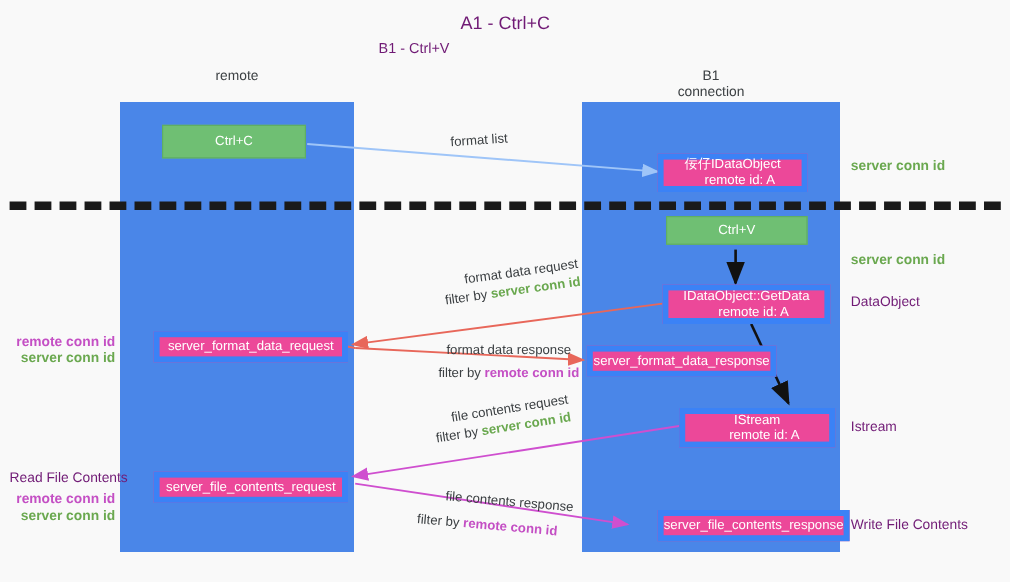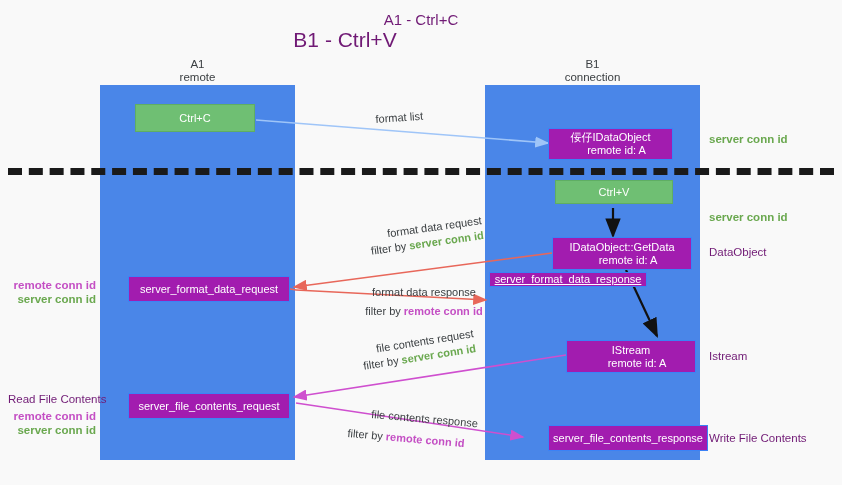--- a/index.html
+++ b/index.html
@@ -15,21 +15,21 @@
   .abs{position:absolute;}
 
   
   .lane{position:absolute;background:#4a86e8;}
   .lane-head{position:absolute;text-align:center;font-size:11.5px;line-height:13px;color:#3c4043;}
 
   
   .box{position:absolute;box-sizing:border-box;display:flex;flex-direction:column;
        align-items:center;justify-content:center;text-align:right;
        font-size:11px;line-height:13px;color:#ffffff;}
-  .box.orange{background:#a21caf;border:1px solid #3b82f6;}
+  .box.orange{background:#ec4899;border:5px solid #3b82f6;}
   .box.green{background:#6fbf73;border:1px solid #5fae63;}
   .box .l2{font-size:11px;margin-left:12px;}
 
   
   .lbl{position:absolute;font-size:11.5px;line-height:14px;color:#701a75;white-space:nowrap;}
   .lbl.green{color:#6aa84f;font-weight:bold;}
   .lbl-stack{position:absolute;font-size:11.5px;line-height:14px;white-space:nowrap;text-align:right;}
   .lbl-stack .g{color:#6aa84f;font-weight:bold;display:block;}
   .lbl-stack .m{color:#c44fc4;font-weight:bold;display:block;}
 
@@ -41,24 +41,23 @@
   .cap.flat{transform:none;}
 
   svg.overlay{position:absolute;left:0;top:0;width:842px;height:485px;pointer-events:none;}
 </style>
 </head>
 <body>
 
 <div id="stage">
 
   <div class="lbl" style="left:0;top:10px;width:842px;text-align:center;font-size:15px;line-height:20px;">A1 - Ctrl+C</div>
-  <div class="lbl" style="left:0;top:30px;width:690px;text-align:center;font-size:21px;line-height:20px;">B1 - Ctrl+V</div>
+  <div class="lbl" style="left:0;top:30px;width:690px;text-align:center;font-size:12px;line-height:20px;">B1 - Ctrl+V</div>
 
   <div class="lane-head" style="left:100px;top:58px;width:195px;">
-    <div>A1</div>
     <div>remote</div>
   </div>
   <div class="lane-head" style="left:485px;top:58px;width:215px;">
     <div>B1</div>
     <div>connection</div>
   </div>
 
   <div class="lane" style="left:100px;top:85px;width:195px;height:375px;"></div>
   <div class="lane" style="left:485px;top:85px;width:215px;height:375px;"></div>
 
@@ -117,21 +116,21 @@
 
   <div class="box orange" style="left:566px;top:340px;width:130px;height:33px;">
     <span>IStream</span>
     <span class="l2">remote id: A</span>
   </div>
 
   <div class="box orange" style="left:128px;top:276px;width:162px;height:26px;">
     <span>server_format_data_request</span>
   </div>
 
-  <div class="box orange" style="left:489px;top:272px;width:158px;height:15px;text-decoration:underline;">
+  <div class="box orange" style="left:489px;top:288px;width:158px;height:26px;">
     <span>server_format_data_response</span>
   </div>
 
   <div class="box orange" style="left:128px;top:393px;width:162px;height:26px;">
     <span>server_file_contents_request</span>
   </div>
 
   <div class="box orange" style="left:524px;top:425px;width:160px;height:26px;margin-left:24px;">
     <span>server_file_contents_response</span>
   </div>

